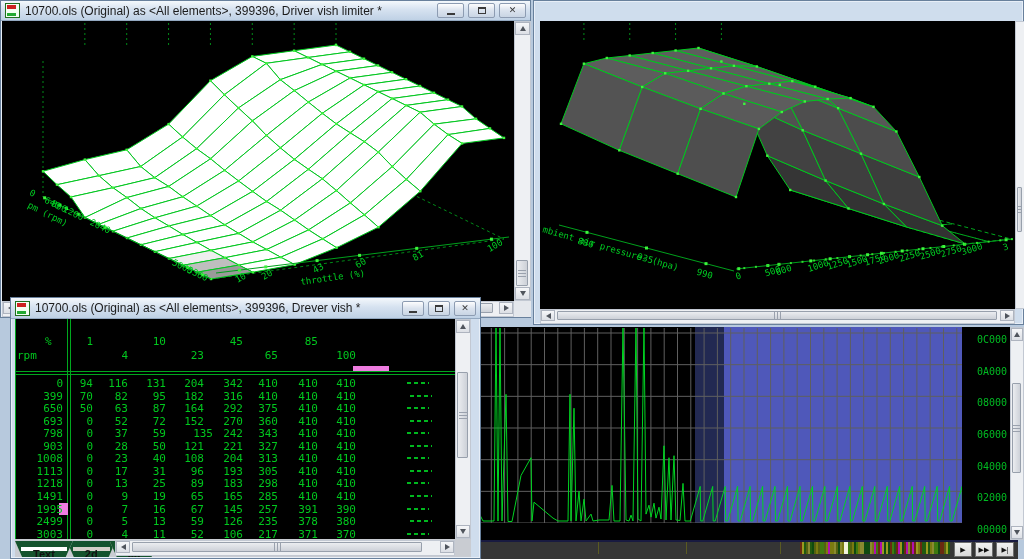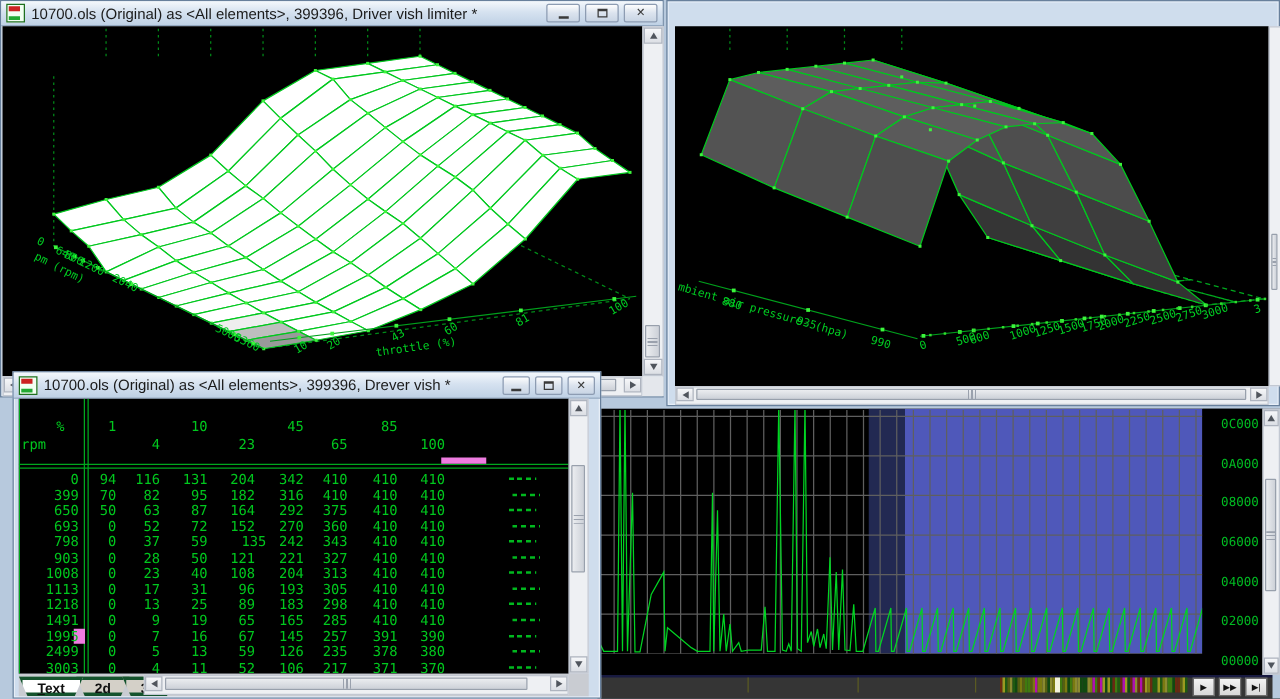--- a/index.html
+++ b/index.html
@@ -49,21 +49,21 @@
   .t-abs{position:absolute;white-space:pre;}
   .t-right{text-align:right;}
   .rule-h{position:absolute;height:1px;background:#00a81e;left:0;right:0;}
   .rule-v{position:absolute;width:1px;background:#00a81e;top:0;bottom:0;}
   .dashrow{position:absolute;height:2px;width:22px;
            background:repeating-linear-gradient(90deg,#00b81e 0 4px,transparent 4px 7px);}
 
   
   .tabbar{position:absolute;display:flex;align-items:flex-end;}
   .tab{height:16px;line-height:15px;font-size:11px;font-weight:bold;color:#111;
-       padding:0 12px;margin-right:-6px;background:#d4d0c8;border:3px solid #14532d;
+       padding:0 12px;margin-right:-6px;background:#d4d0c8;border:6px solid #14532d;
        clip-path:polygon(0 0,100% 0,calc(100% - 7px) 100%,7px 100%);box-sizing:border-box;}
   .tab.active{background:#fff;z-index:2;}
   .tab u{text-decoration:underline;}
 
   
   .addr-cell{position:absolute;top:0;height:15px;line-height:15px;
              font-family:"DejaVu Sans Mono",monospace;font-size:10px;color:#00bb22;
              border-left:1px solid #3a3a3a;padding-left:2px;box-sizing:border-box;overflow:hidden;}
   .scale-label{position:absolute;right:3px;font-family:"DejaVu Sans Mono",monospace;
                font-size:10px;color:#00bb22;}

